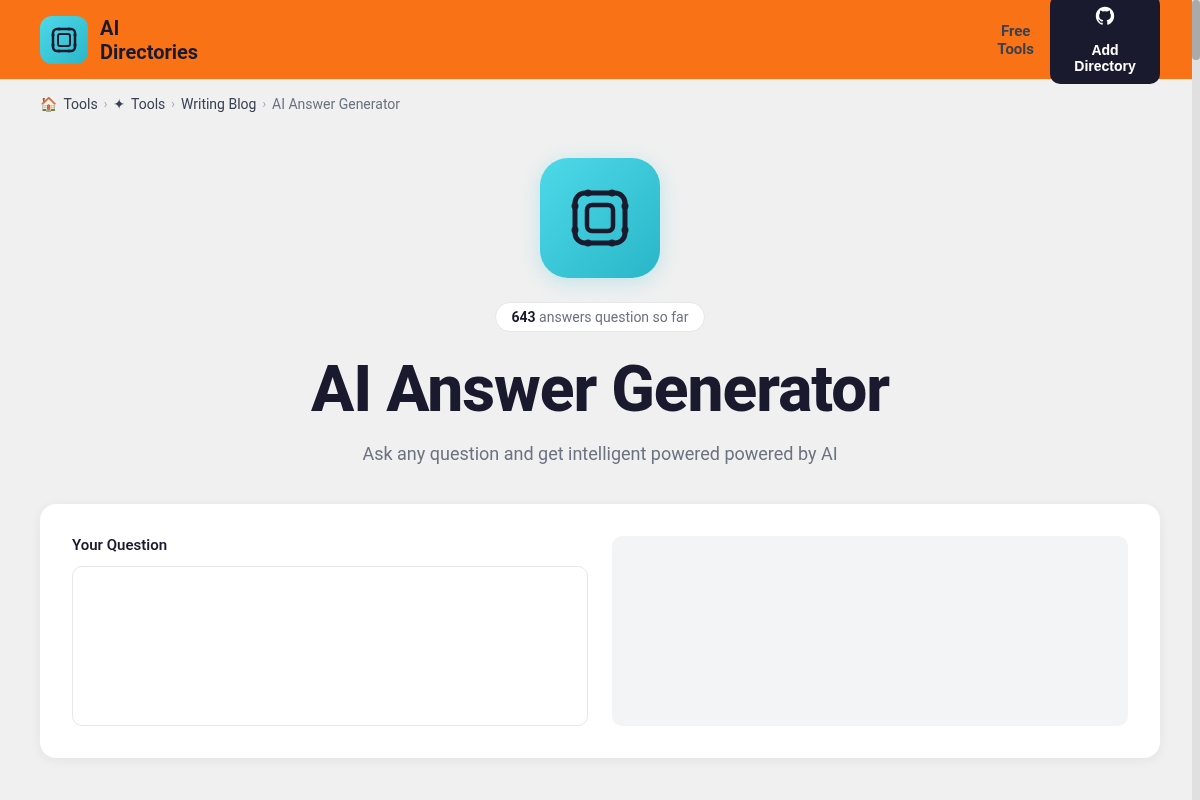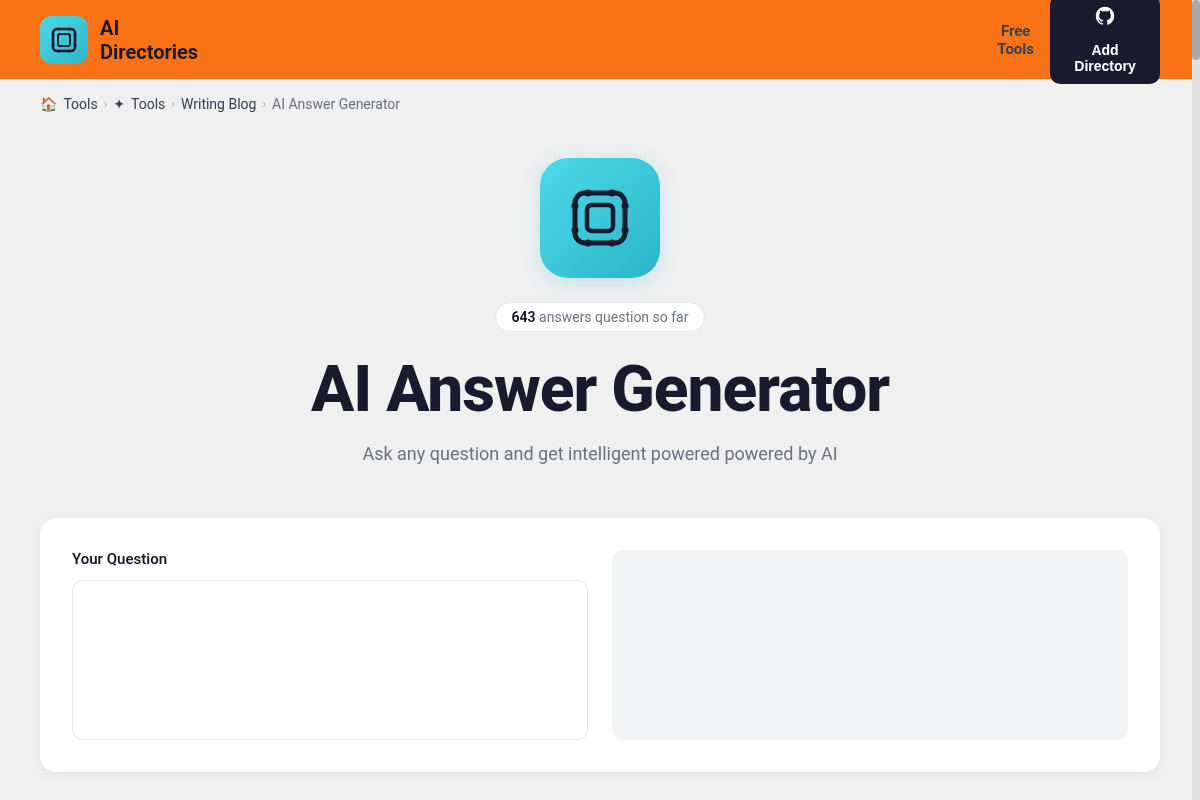--- a/index.html
+++ b/index.html
@@ -216,21 +216,21 @@
       color: #6b7280;
       text-align: center;
       margin-bottom: 40px;
     }
 
     
     .main-card {
       background: white;
       border-radius: 16px;
       padding: 32px;
-      margin: 14px 24px;
+      margin: 0 24px;
       box-shadow: 0 2px 12px rgba(0,0,0,0.06);
       display: grid;
       grid-template-columns: 1fr 1fr;
       gap: 24px;
       min-height: 240px;
     }
 
     .question-section {
       display: flex;
       flex-direction: column;

